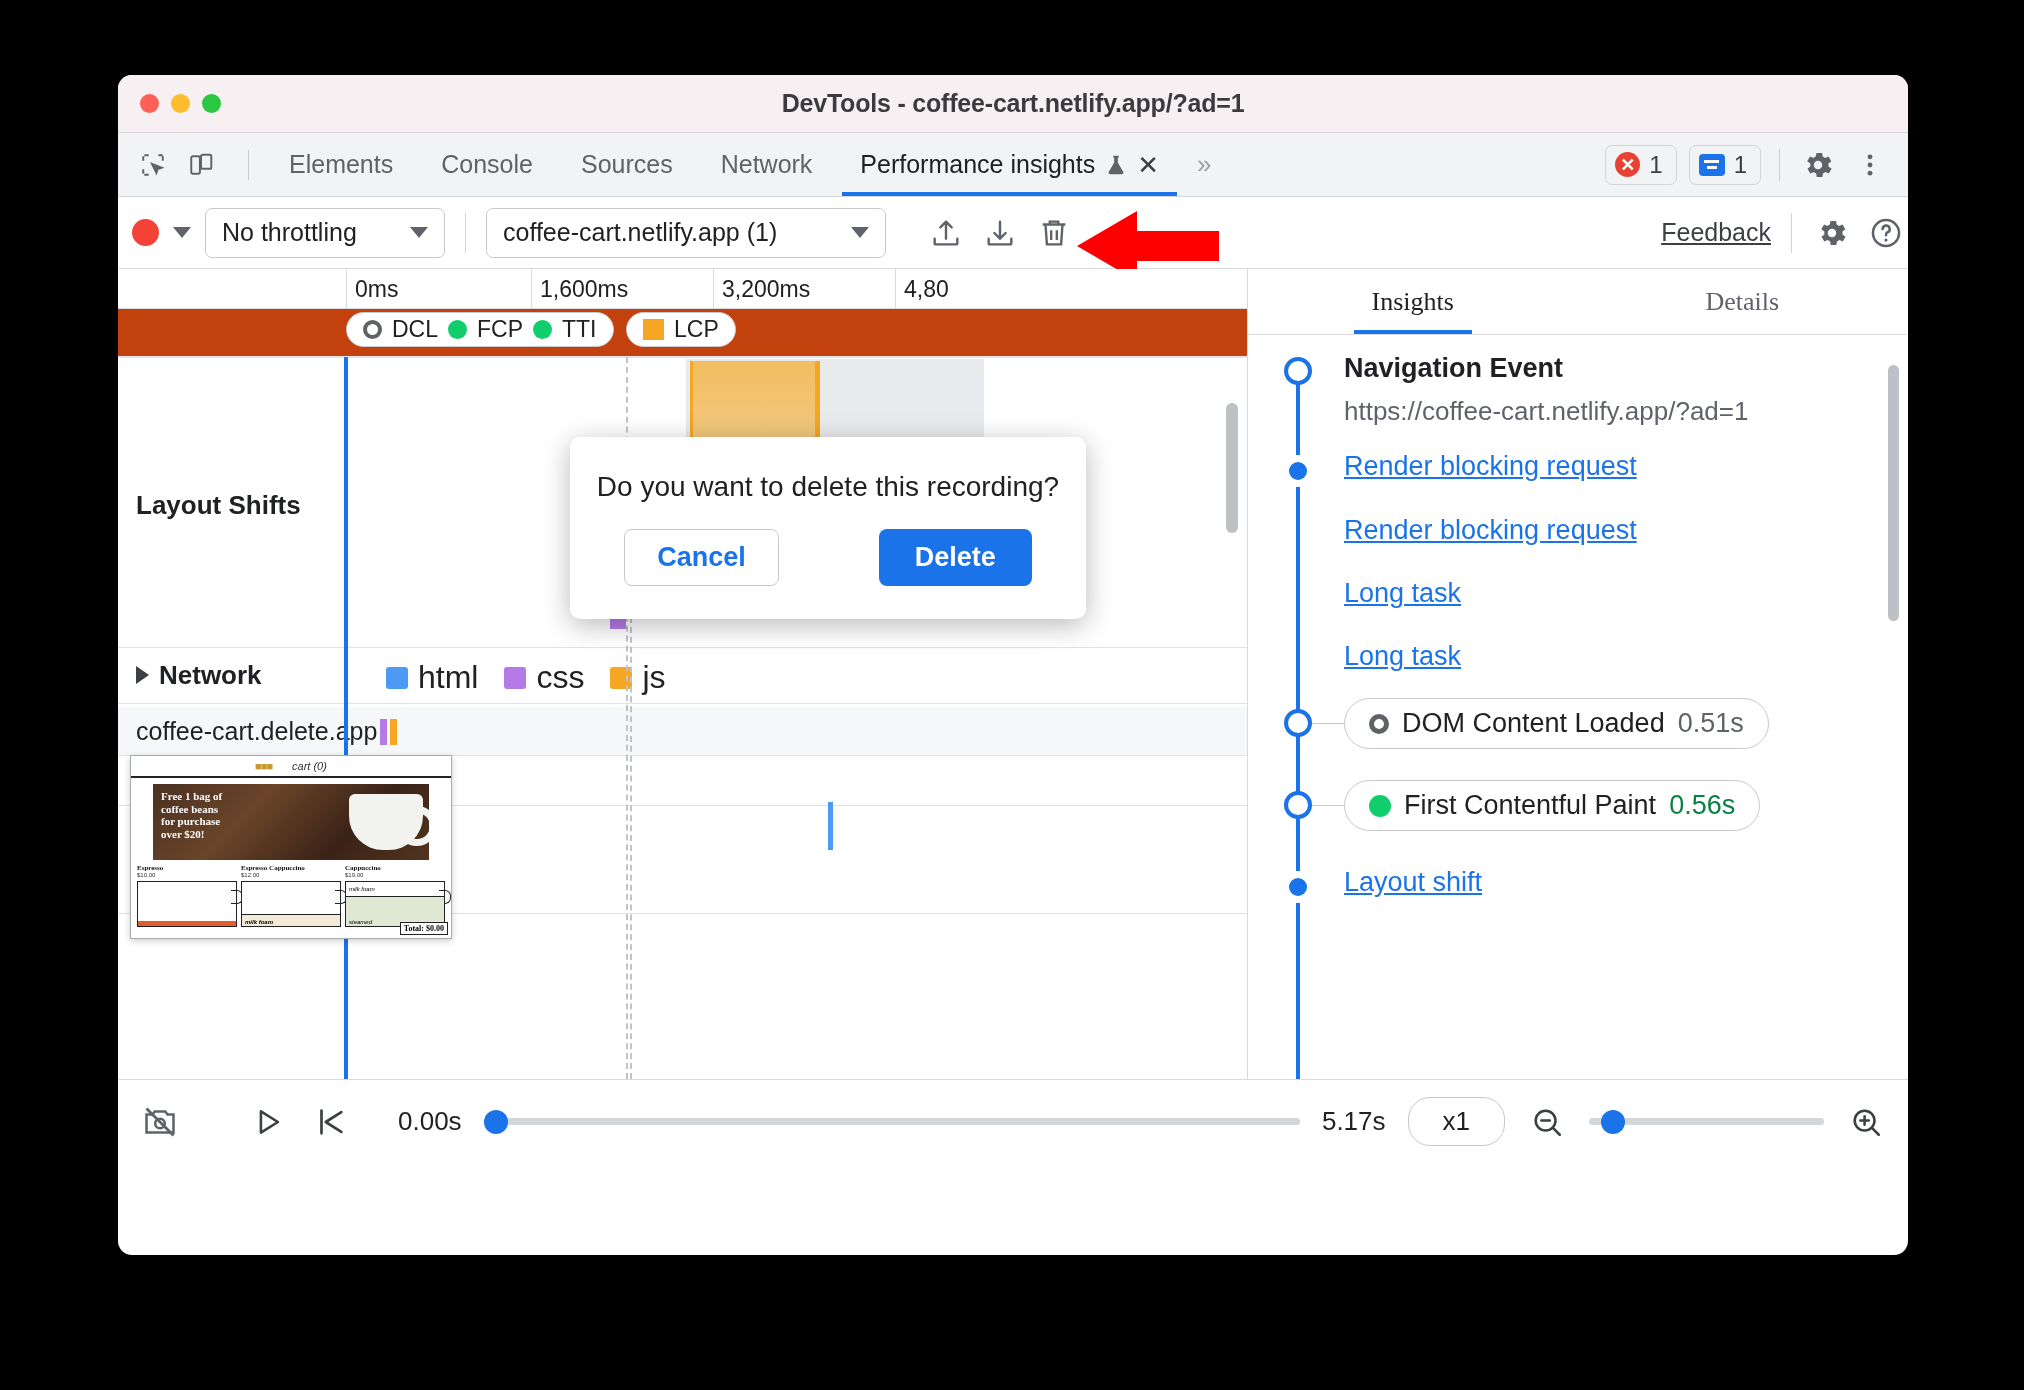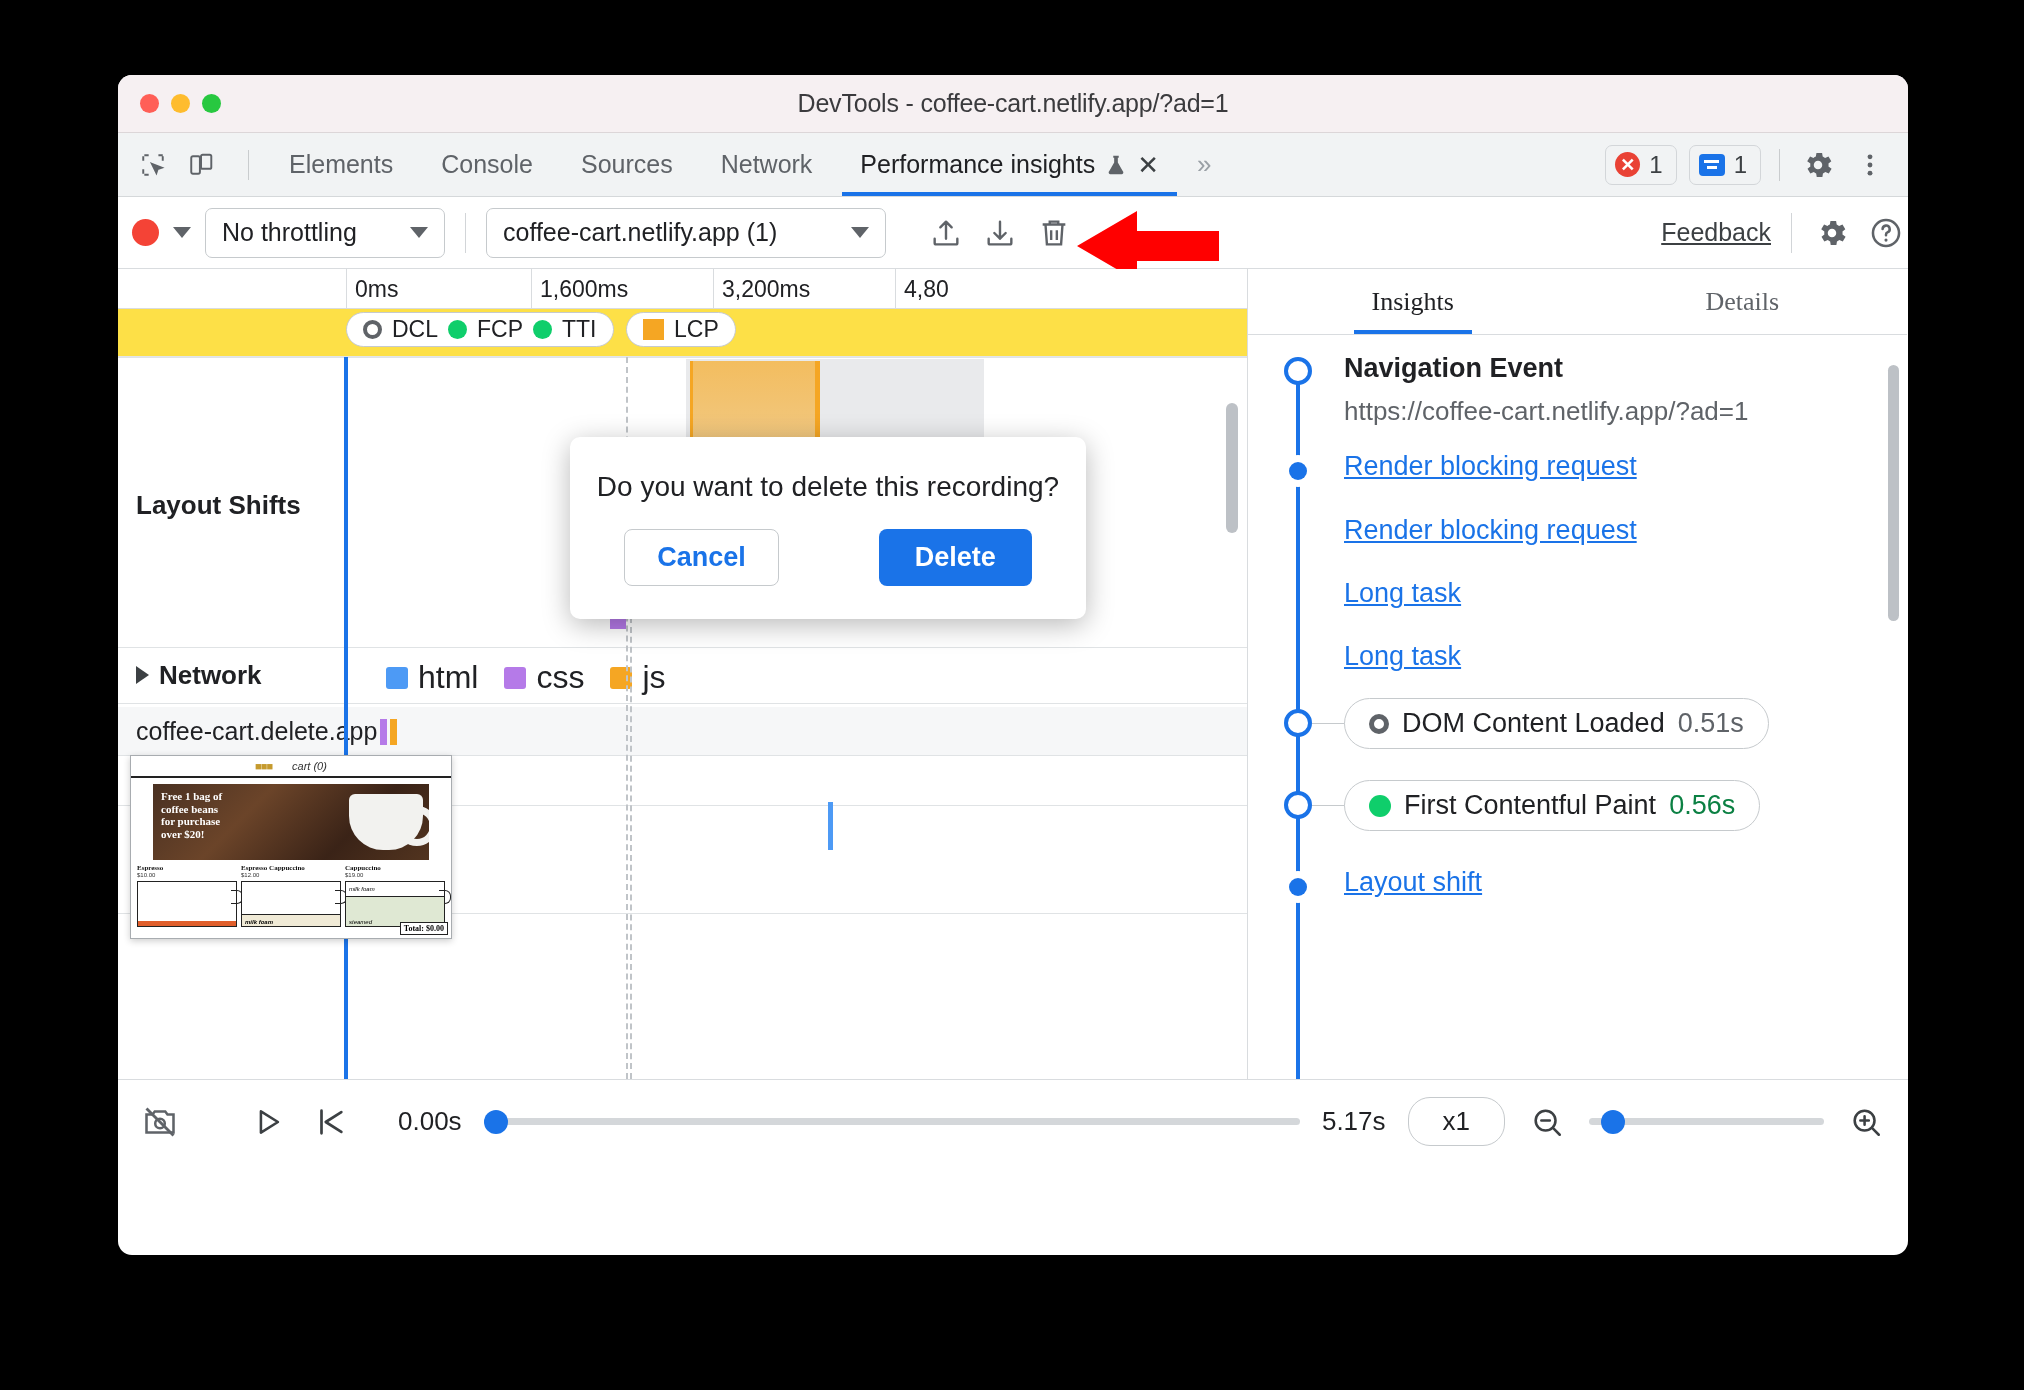--- a/index.html
+++ b/index.html
@@ -34,21 +34,21 @@
     border-bottom: 1px solid #dcd6d8;
     display: flex; align-items: center;
   }
   .traffic { display: flex; gap: 12px; margin-left: 22px; }
   .dot { width: 19px; height: 19px; border-radius: 50%; }
   .dot.red { background: #ff5f57; }
   .dot.yellow { background: #febc2e; }
   .dot.green { background: #28c840; }
   .title-text {
     position: absolute; left: 0; right: 0; text-align: center;
-    font-size: 25px; font-weight: normal; color: #3b3b3e;
+    font-size: 25px; font-weight: bold; color: #3b3b3e;
     letter-spacing: -0.2px;
   }
 
   
   .tabstrip {
     height: 64px;
     background: #f1f3f4;
     border-bottom: 1px solid #d5d8da;
     display: flex; align-items: center;
     position: relative;
@@ -145,21 +145,21 @@
     position: relative; height: 40px;
     border-bottom: 1px solid #d9dcdf;
     background: #fff;
   }
   .tick {
     position: absolute; top: 0; height: 40px;
     border-left: 1px solid #d9dcdf;
     padding-left: 8px; font-size: 23px; color: #202124; line-height: 40px;
   }
   .markers-row {
-    position: relative; height: 48px; border-bottom: 1px solid #e3e6e8; background: #fde047;
+    position: relative; height: 48px; border-bottom: 1px solid #e3e6e8; background: #c2410c;
   }
   .marker-pill {
     position: absolute; top: 3px;
     display: flex; align-items: center; gap: 10px;
     border: 1px solid #c6cacd; border-radius: 20px;
     background: #fff; padding: 3px 16px;
     font-size: 23px; color: #202124; white-space: nowrap;
   }
   .m-dcl { width: 19px; height: 19px; border-radius: 50%; border: 4px solid #5f6368; }
   .m-green { width: 19px; height: 19px; border-radius: 50%; background: #0fce6b; }

